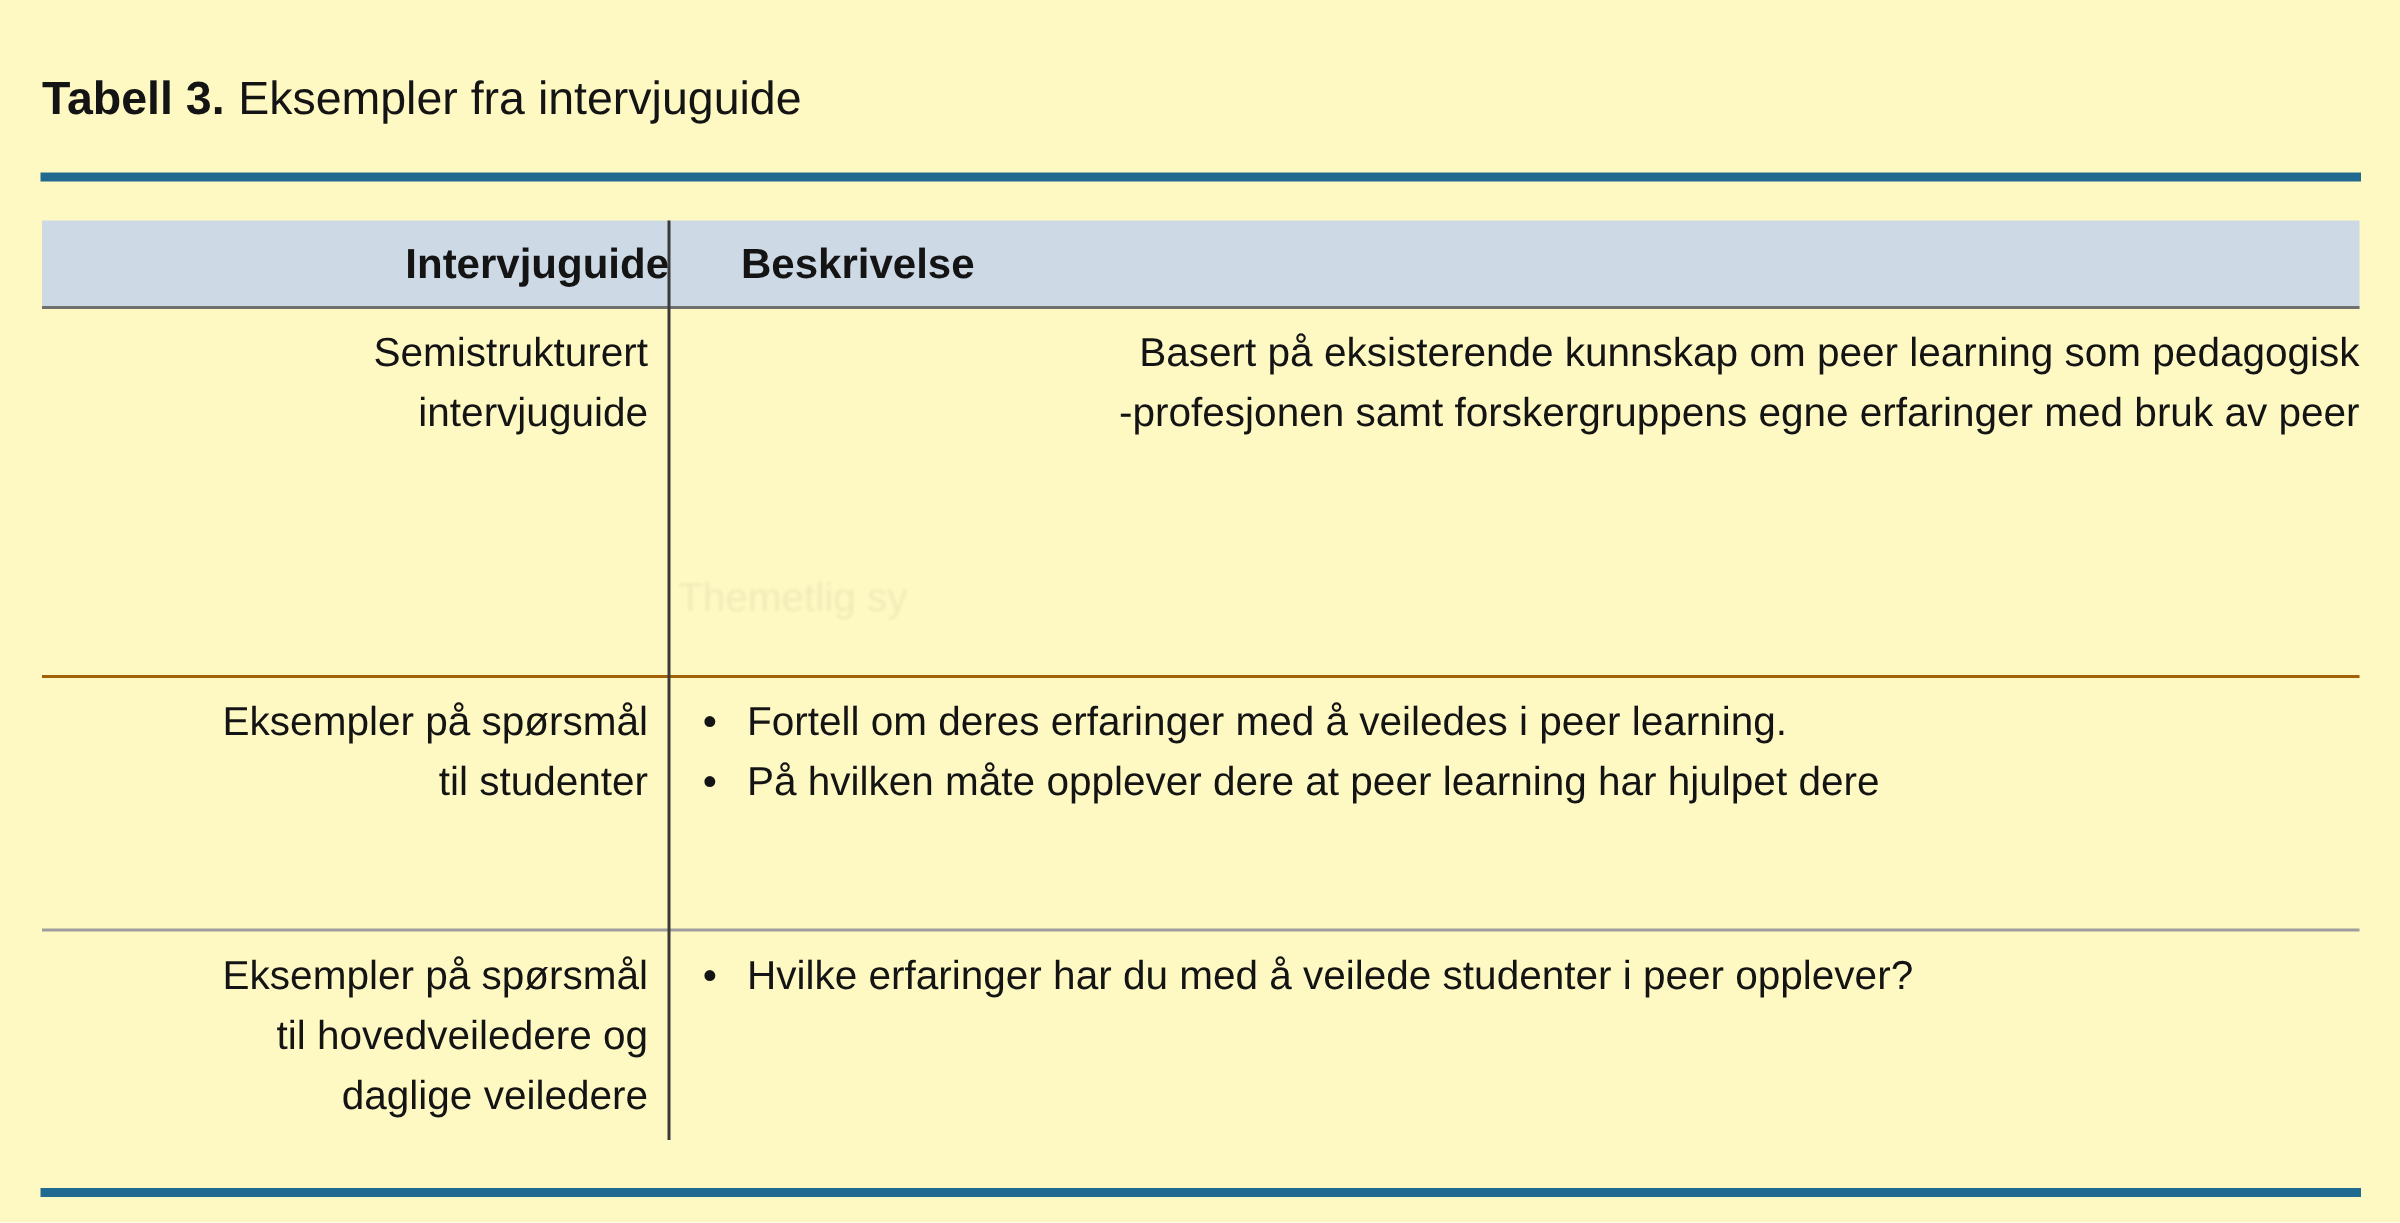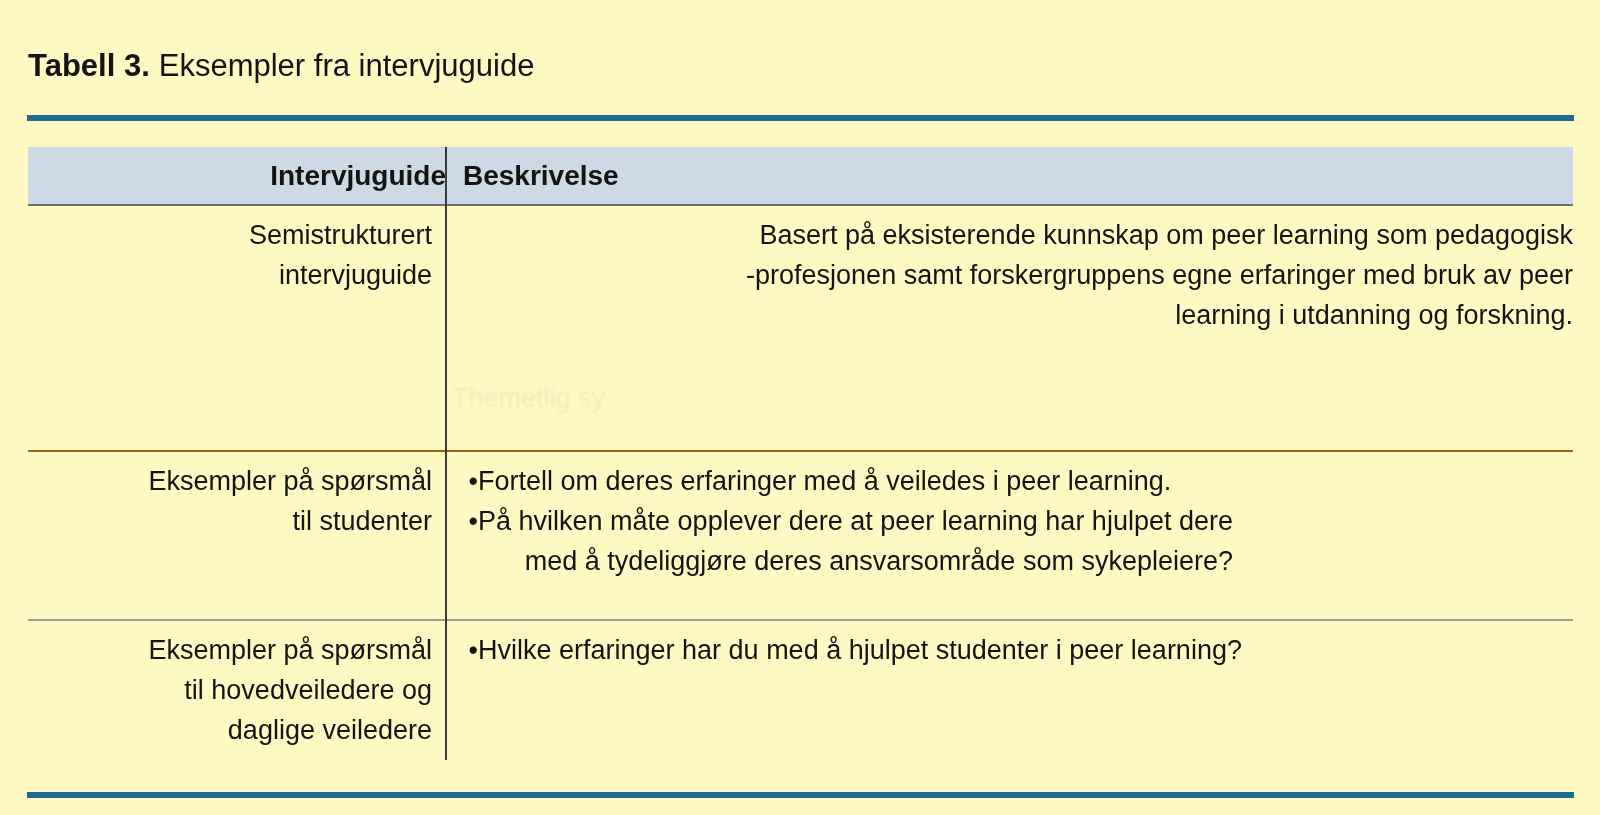--- a/index.html
+++ b/index.html
@@ -39,21 +39,21 @@
     height: 59px;
     box-sizing: border-box;
     background: var(--header-fill, #cdd9e5);
     border-bottom: 2px solid #707070;
     display: flex;
     align-items: center;
     font-weight: 700;
     font-size: 28px;
   }
   .hcell.c1 { width: 418px; box-sizing: border-box; padding-left: 10px; }
-  .hcell.c2 { padding-left: 17px; }
+  .hcell.c2 { padding-left: 4px; margin-left: 44px; }
   .trow {
     position: absolute;
     left: 28px;
     width: 1545px;
     box-sizing: border-box;
     display: flex;
     font-size: 27px;
     line-height: 40px;
   }
   .r1 { top: 208px; height: 244px; border-bottom: 2px solid #a16207; }
@@ -64,21 +64,21 @@
     box-sizing: border-box;
     padding: 7px 14px 0 10px;
   }
   .dcell {
     flex: 1;
     box-sizing: border-box;
     padding: 7px 0 16px 6px;
     position: relative;
   }
   .para { margin-left: 18px; }
-  .bullet { display: flex; }
+  .bullet { display: flex; gap: 20px; }
   .marker { flex: 0 0 26px; width: 26px; }
   .marker::before { content: "•"; }
   .vdivider {
     position: absolute;
     left: 445px;
     top: 147px;
     width: 2px;
     height: 613px;
     background: #3a3a3a;
   }
@@ -110,21 +110,20 @@
 
   <div class="trow r1">
     <div class="gcell">
       <div class="line">Semistrukturert</div>
       <div class="line">intervjuguide</div>
     </div>
     <div class="dcell">
       <div class="para">
         <div class="line">Basert på eksisterende kunnskap om peer learning som pedagogisk</div>
         <div class="line">-profesjonen samt forskergruppens egne erfaringer med bruk av peer</div>
-        <div class="line">learning i utdanning og forskning.</div>
       </div>
       <div class="ghost">Themetlig sy</div>
     </div>
   </div>
 
   <div class="trow r2">
     <div class="gcell">
       <div class="line">Eksempler på spørsmål</div>
       <div class="line">til studenter</div>
     </div>
@@ -132,37 +131,36 @@
       <div class="bullet">
         <span class="marker"></span>
         <div class="bl">
           <div class="line">Fortell om deres erfaringer med å veiledes i peer learning.</div>
         </div>
       </div>
       <div class="bullet">
         <span class="marker"></span>
         <div class="bl">
           <div class="line">På hvilken måte opplever dere at peer learning har hjulpet dere</div>
-          <div class="line">med å tydeliggjøre deres ansvarsområde som sykepleiere?</div>
         </div>
       </div>
     </div>
   </div>
 
   <div class="trow r3">
     <div class="gcell">
       <div class="line">Eksempler på spørsmål</div>
       <div class="line">til hovedveiledere og</div>
       <div class="line">daglige veiledere</div>
     </div>
     <div class="dcell">
       <div class="bullet">
         <span class="marker"></span>
         <div class="bl">
-          <div class="line">Hvilke erfaringer har du med å hjulpet studenter i peer learning?</div>
+          <div class="line">Hvilke erfaringer har du med å veilede studenter i peer opplever?</div>
         </div>
       </div>
     </div>
   </div>
 
   <div class="vdivider"></div>
 
   <div class="rule rule-bottom"></div>
 
 </div>

